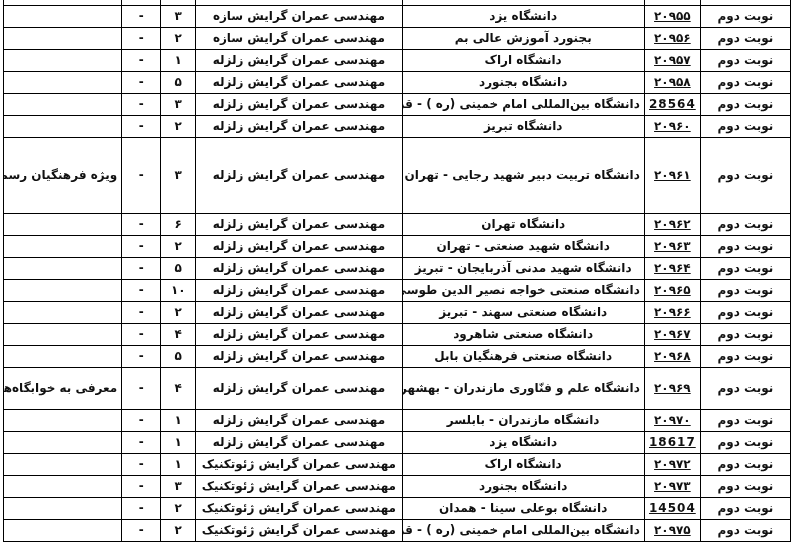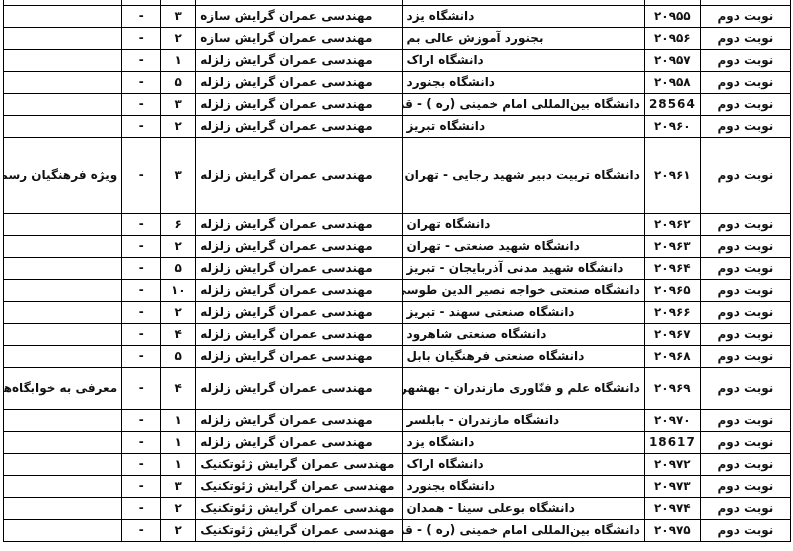--- a/index.html
+++ b/index.html
@@ -26,22 +26,22 @@
     overflow: hidden;
     white-space: nowrap;
     height: 22px;
   }
   tr.sliver td {
     border-top: none;
     height: 5px;
     padding: 0;
   }
   td.col-round, td.col-code, td.col-capacity, td.col-dash { text-align: center; }
-  td.col-university, td.col-major { text-align: left; }
-  td.col-code { letter-spacing: 1px; font-size: 12.5px; }
+  td.col-university, td.col-major { text-align: center; }
+  td.col-code { letter-spacing: 1px; font-size: 12.5px; text-decoration: underline; }
   td.col-note {
     text-align: right;
     white-space: normal;
     font-size: 11.5px;
     line-height: 17px;
     padding: 2px 3px;
   }
   tr.tall-note td { height: 76px; }
   tr.short-note td { height: 42px; }
 </style>
@@ -234,21 +234,21 @@
         <td class="col-round">نوبت دوم</td>
         <td class="col-code">۲۰۹۷۳</td>
         <td class="col-university">دانشگاه بجنورد</td>
         <td class="col-major">مهندسی عمران گرایش ژئوتکنیک</td>
         <td class="col-capacity">۳</td>
         <td class="col-dash">-</td>
         <td class="col-note"></td>
       </tr>
       <tr>
         <td class="col-round">نوبت دوم</td>
-        <td class="col-code">۲۰۹۷۴</td>
+        <td class="col-code">14504</td>
         <td class="col-university">دانشگاه بوعلی سینا - همدان</td>
         <td class="col-major">مهندسی عمران گرایش ژئوتکنیک</td>
         <td class="col-capacity">۲</td>
         <td class="col-dash">-</td>
         <td class="col-note"></td>
       </tr>
       <tr>
         <td class="col-round">نوبت دوم</td>
         <td class="col-code">۲۰۹۷۵</td>
         <td class="col-university">دانشگاه بین‌المللی امام خمینی (ره ) - قزوین</td>

